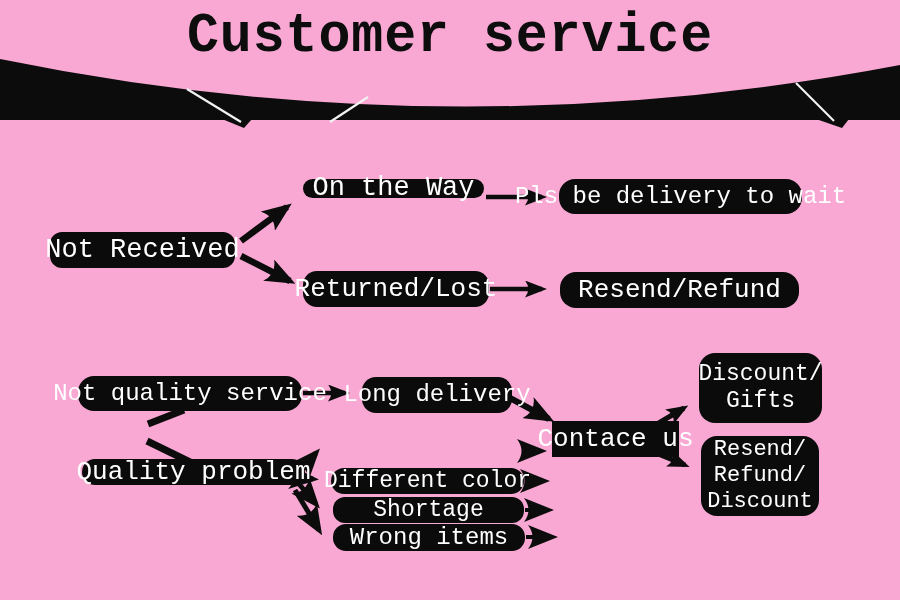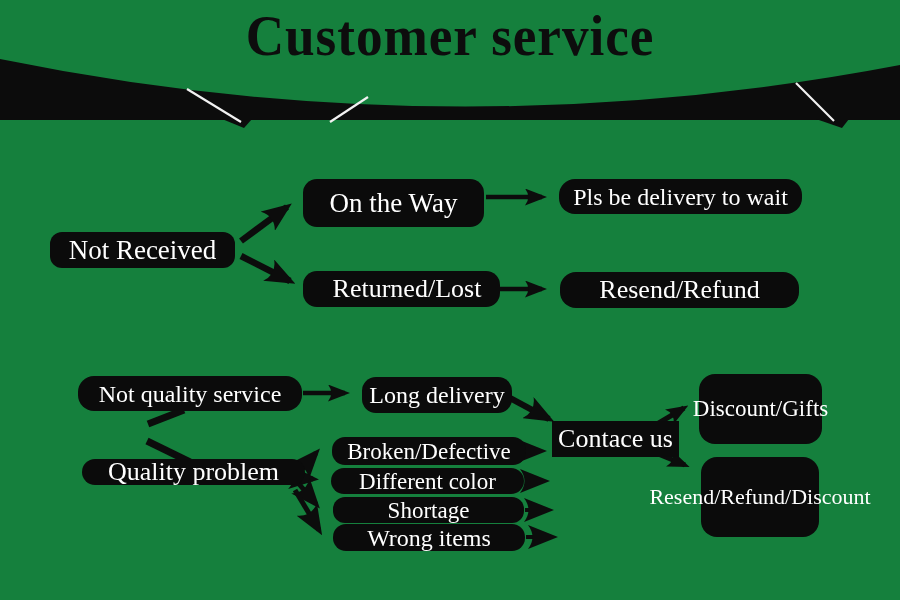--- a/index.html
+++ b/index.html
@@ -1,32 +1,32 @@
 <!DOCTYPE html>
 <html><head>
 <meta charset="utf-8">
 <style>
   html,body{margin:0;padding:0;background:#ffffff;}
   #stage{
-    position:relative;width:900px;height:600px;background:#15803d;
-    overflow:hidden;font-family:Liberation Serif, serif;
+    position:relative;width:900px;height:600px;background:#f9a8d4;
+    overflow:hidden;font-family:Liberation Mono, monospace;
   }
   #title{
     position:absolute;left:0;top:8px;width:900px;text-align:center;
     font-size:56px;font-weight:bold;color:#0d0d0d;letter-spacing:1px;
     transform:scaleX(0.95);line-height:1.0;
   }
   #flow-svg{position:absolute;left:0;top:0;width:900px;height:600px;z-index:1;}
   .node{
     position:absolute;z-index:2;background:#0b0b0b;color:#ffffff;
     display:flex;align-items:center;justify-content:center;
     text-align:center;line-height:1;white-space:nowrap;
   }
   .node .ln{display:block;line-height:1.18;}
-  .multi{flex-direction:row;margin-top:21px;}
+  .multi{flex-direction:column;}
 </style>
 </head>
 <body>
 
 <div id="stage">
 
   <div id="title">Customer service</div>
 
   <svg id="flow-svg" viewBox="0 0 900 600" xmlns="http://www.w3.org/2000/svg" aria-hidden="true">
     <defs>
@@ -66,39 +66,38 @@
       <line x1="527" y1="451" x2="541" y2="451" stroke-width="4" marker-end="url(#mb)"></line>
       <line x1="525" y1="481" x2="544" y2="481" stroke-width="4" marker-end="url(#mb)"></line>
       <line x1="525" y1="510" x2="548" y2="510" stroke-width="4" marker-end="url(#mb)"></line>
       <line x1="526" y1="537" x2="552" y2="537" stroke-width="4" marker-end="url(#mb)"></line>
       <line x1="647" y1="430" x2="684" y2="408" stroke-width="5" marker-end="url(#mm)"></line>
       <line x1="651" y1="451" x2="685" y2="465" stroke-width="5" marker-end="url(#mm)"></line>
     </g>
   </svg>
 
   <div class="node" style="left:50px;top:232px;width:185px;height:36px;font-size:27px;border-radius:12px;">Not Received</div>
-  <div class="node" style="left:303px;top:179px;width:181px;height:48px;font-size:27px;border-radius:14px;">On the Way</div>
+  <div class="node" style="left:303px;top:179px;width:181px;height:19px;font-size:27px;border-radius:14px;">On the Way</div>
   <div class="node" style="left:559px;top:179px;width:243px;height:35px;font-size:24px;border-radius:16px;">Pls be delivery to wait</div>
-  <div class="node" style="left:303px;top:271px;width:186px;height:36px;font-size:26px;border-radius:14px;padding-left:11px;">Returned/Lost</div>
+  <div class="node" style="left:303px;top:271px;width:186px;height:36px;font-size:26px;border-radius:14px;">Returned/Lost</div>
   <div class="node" style="left:560px;top:272px;width:239px;height:36px;font-size:26px;border-radius:16px;">Resend/Refund</div>
 
   <div class="node" style="left:78px;top:376px;width:224px;height:35px;font-size:24px;border-radius:16px;">Not quality service</div>
   <div class="node" style="left:82px;top:459px;width:223px;height:26px;font-size:26px;border-radius:16px;">Quality problem</div>
   <div class="node" style="left:362px;top:377px;width:150px;height:36px;font-size:24px;border-radius:14px;">Long delivery</div>
   <div class="node" style="left:552px;top:421px;width:127px;height:36px;font-size:26px;border-radius:0;">Contace us</div>
 
   <div class="node multi" style="left:699px;top:353px;width:123px;height:70px;font-size:23px;border-radius:16px;">
     <span class="ln">Discount/</span>
     <span class="ln">Gifts</span>
   </div>
 
   <div class="node multi" style="left:701px;top:436px;width:118px;height:80px;font-size:22px;border-radius:16px;">
     <span class="ln">Resend/</span>
     <span class="ln">Refund/</span>
     <span class="ln">Discount</span>
   </div>
 
-  <div class="node" style="left:332px;top:437px;width:194px;height:28px;font-size:23px;border-radius:13px;">Broken/Defective</div>
   <div class="node" style="left:331px;top:468px;width:193px;height:26px;font-size:23px;border-radius:13px;">Different color</div>
   <div class="node" style="left:333px;top:497px;width:191px;height:26px;font-size:23px;border-radius:12px;">Shortage</div>
   <div class="node" style="left:333px;top:524px;width:192px;height:27px;font-size:24px;border-radius:13px;">Wrong items</div>
 
 </div>
 
 </body></html>

